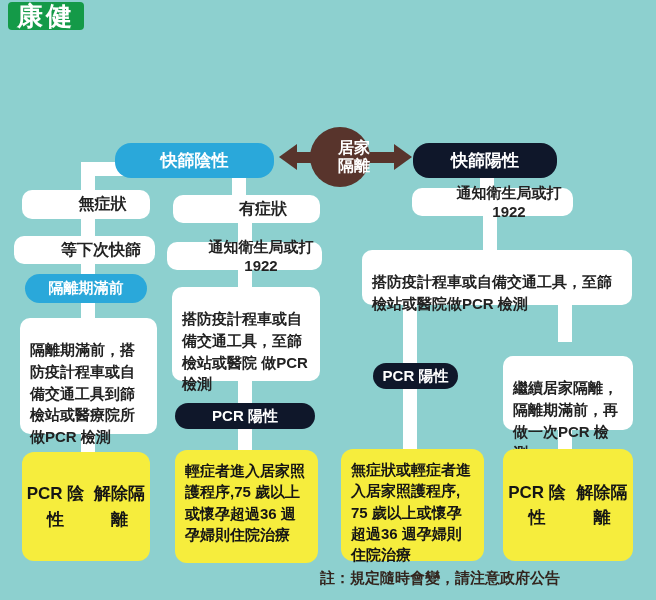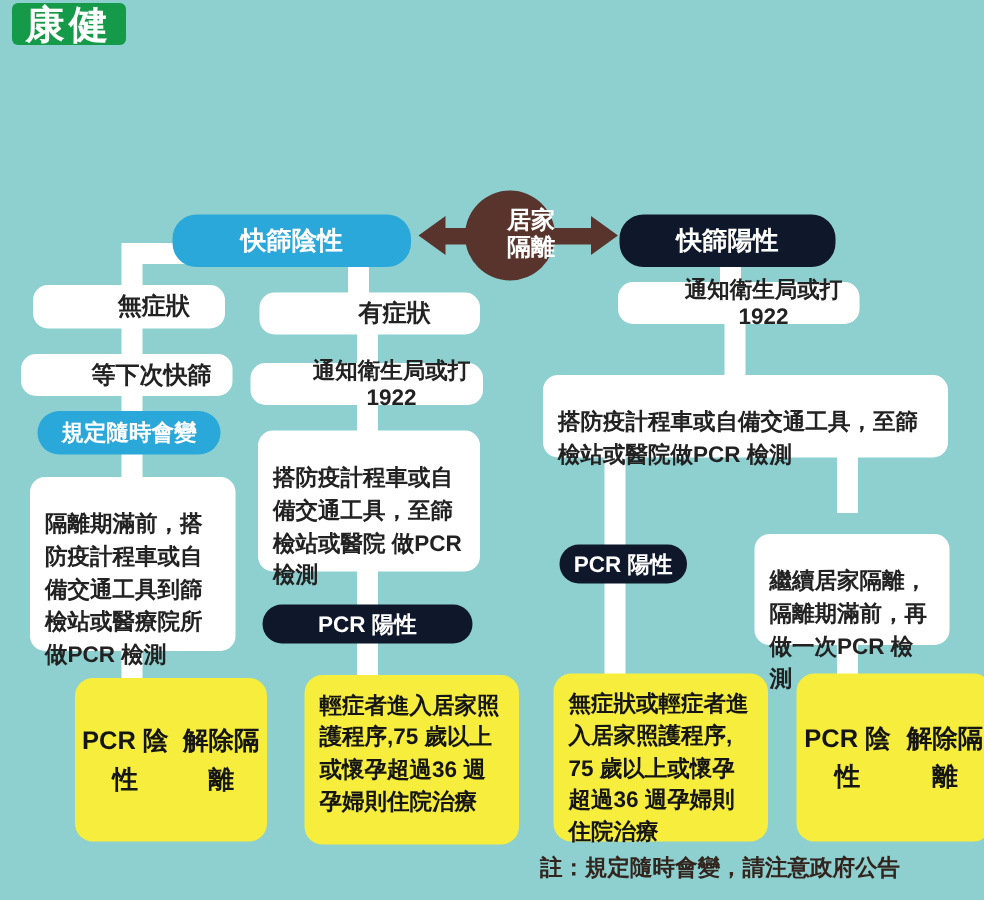--- a/index.html
+++ b/index.html
@@ -26,26 +26,26 @@
 
   .pill{border-radius:16px;color:#fff;font-weight:bold;display:flex;align-items:center;
         justify-content:center;z-index:2;}
   .blue{background:#2AA8DA;}
   .pink{background:#0f172a;}
 
   .box{background:#ffffff;border-radius:10px;color:#222222;font-weight:600;z-index:2;}
   .box.center{display:flex;align-items:center;justify-content:center;text-align:center;padding-left:33px;}
   .box.paragraph{padding:21px 10px;text-align:left;font-size:15px;line-height:1.45;}
 
-  .yellow{background:#F6ED3D;border-radius:12px;color:#151515;font-weight:bold;z-index:2;margin-left:28px;}
+  .yellow{background:#F6ED3D;border-radius:12px;color:#151515;font-weight:bold;z-index:2;}
   .yellow.center{display:flex;flex-direction:row;align-items:center;justify-content:center;
                  text-align:center;font-size:17px;line-height:1.5;}
   .yellow.paragraph{padding:10px 10px;text-align:left;font-size:15px;line-height:1.42;}
 
-  .note{left:320px;top:569px;width:320px;text-align:center;color:#33251E;
+  .note{left:320px;top:569px;width:320px;text-align:left;color:#33251E;
         font-weight:bold;font-size:15px;z-index:2;}
 </style>
 </head>
 <body>
 
 <div class="stage">
 
   <div class="abs logo">
     <span>康健</span>
   </div>
@@ -87,21 +87,21 @@
     <span>快篩陽性</span>
   </div>
 
   <div class="abs box center" style="left:22px;top:190px;width:128px;height:29px;font-size:16px;">
     <span>無症狀</span>
   </div>
   <div class="abs box center" style="left:14px;top:236px;width:141px;height:28px;font-size:16px;">
     <span>等下次快篩</span>
   </div>
   <div class="abs pill blue" style="left:25px;top:274px;width:122px;height:29px;font-size:15px;">
-    <span>規定隨時會變</span>
+    <span>隔離期滿前</span>
   </div>
   <div class="abs box paragraph" style="left:20px;top:318px;width:137px;height:116px;">
     <span>隔離期滿前，搭防疫計程車或自備交通工具到篩檢站或醫療院所做PCR 檢測</span>
   </div>
   <div class="abs yellow center" style="left:22px;top:452px;width:128px;height:109px;">
     <span>PCR 陰性</span>
     <span>解除隔離</span>
   </div>
 
   <div class="abs box center" style="left:173px;top:195px;width:147px;height:28px;font-size:16px;">

